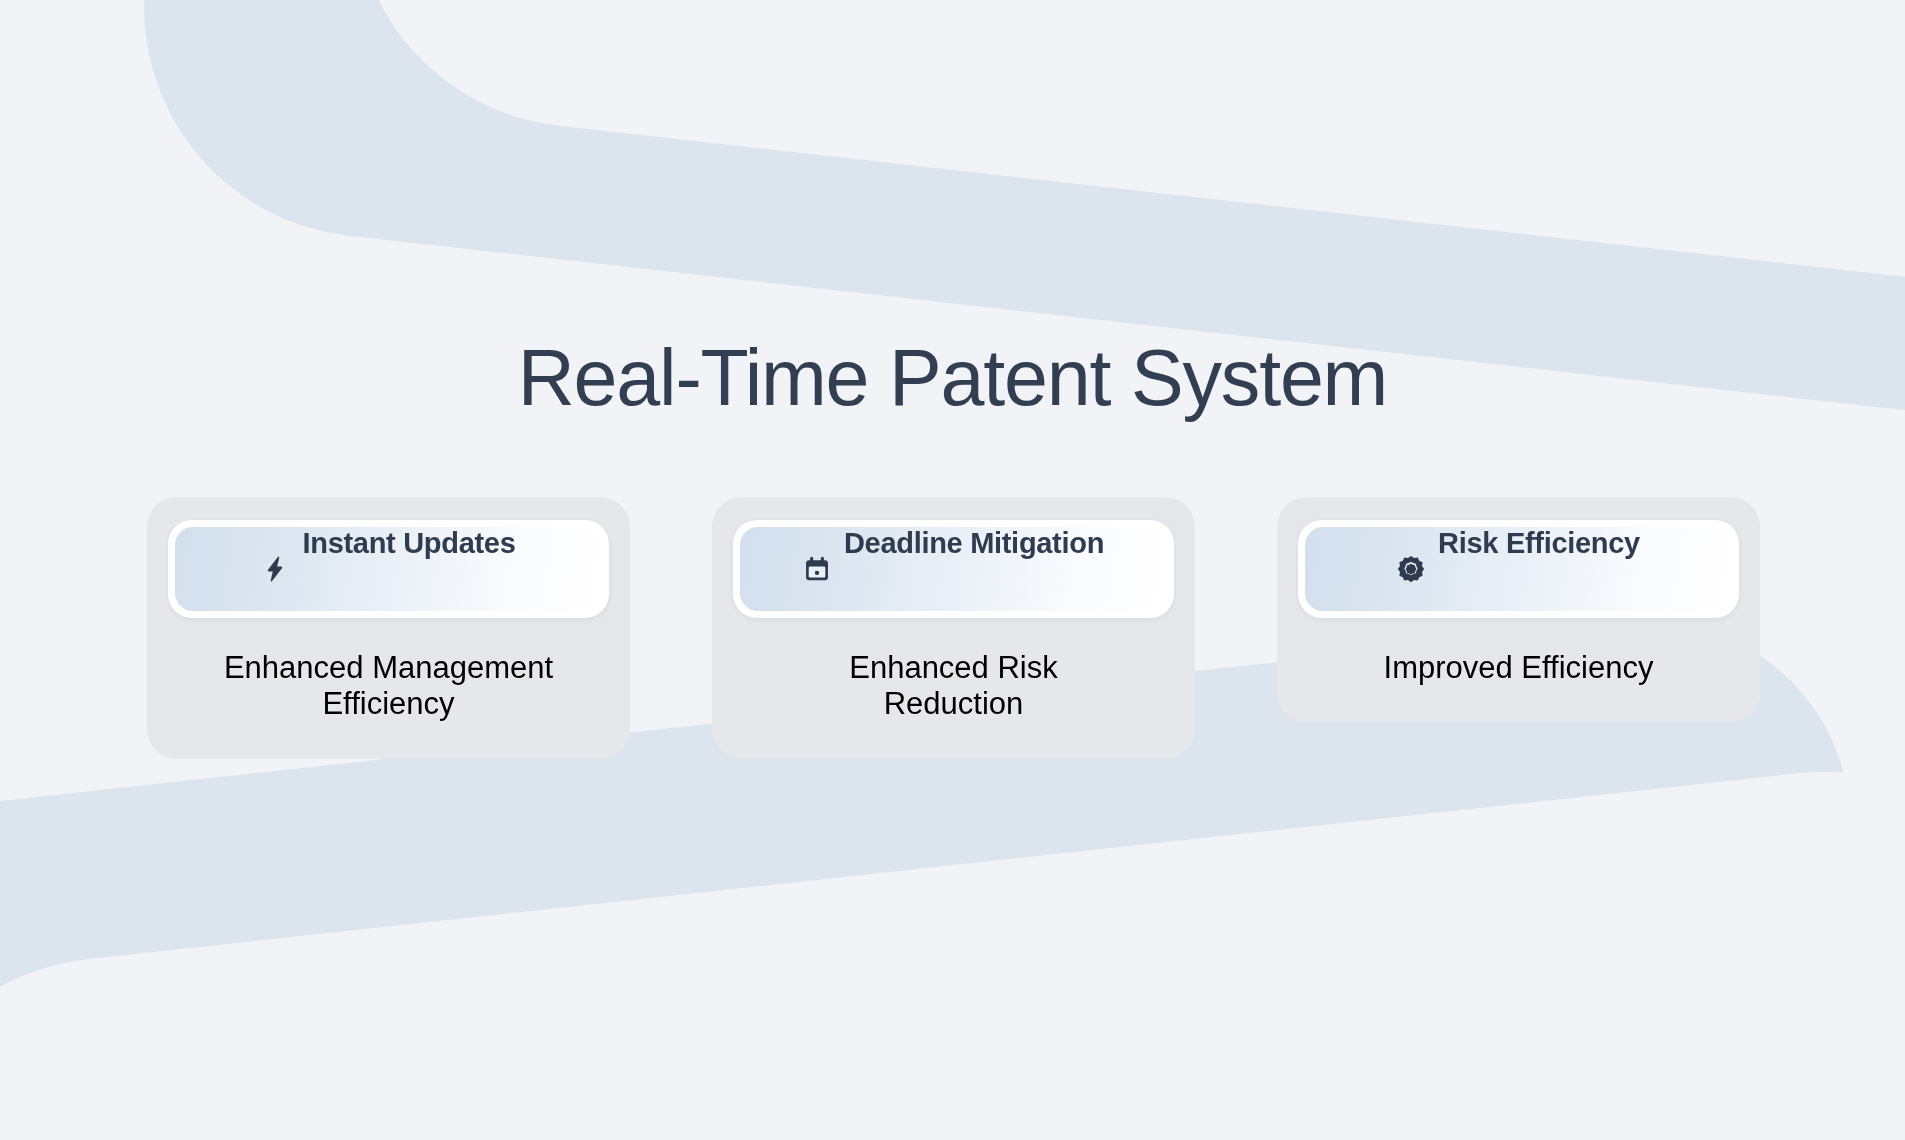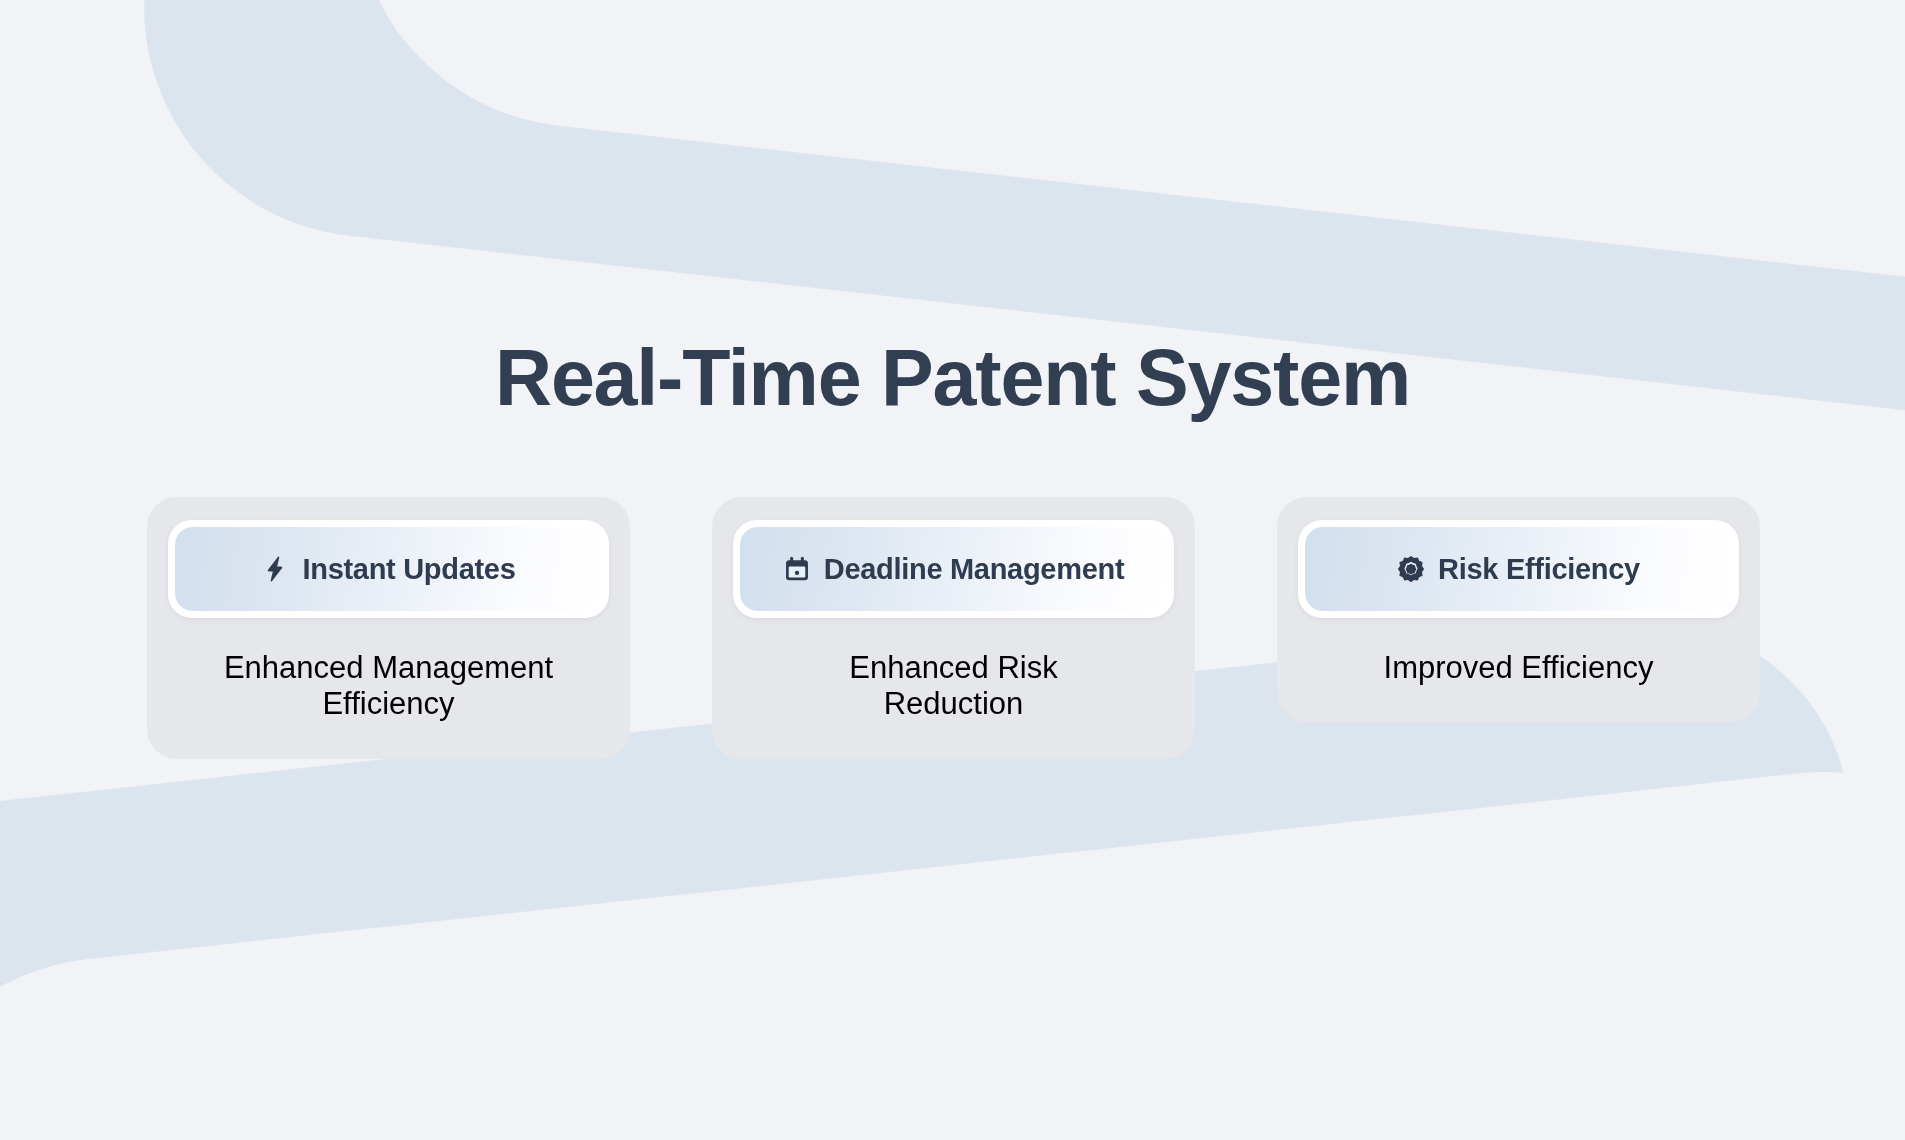--- a/index.html
+++ b/index.html
@@ -88,21 +88,21 @@
     height: 100%;
   }
 
   #page-title {
     position: absolute;
     left: 0;
     right: 0;
     top: 338px;
     text-align: center;
     font-size: 79px;
-    font-weight: bold;
+    font-weight: normal;
     letter-spacing: -1.2px;
     color: #323f52;
     line-height: 1.0;
     white-space: nowrap;
   }
 
   #cards {
     position: absolute;
     left: 147px;
     top: 497px;
@@ -131,21 +131,20 @@
     padding: 7px;
     box-shadow: 0 2px 5px rgba(110, 120, 140, 0.10);
   }
 
   .pill {
     box-sizing: border-box;
     height: 84px;
     border-radius: 18px;
     background: linear-gradient(100deg, #d2dfed 0%, #dde6f1 26%, #eef3f9 58%, #fbfcfe 82%, #ffffff 100%);
     display: flex;
-    align-items: center;
     justify-content: center;
     gap: 13px;
     padding: 0 14px;
   }
 
   .pill-icon {
     display: flex;
     align-items: center;
     justify-content: center;
     flex: 0 0 auto;
@@ -208,21 +207,21 @@
           <div class="pill">
             <span class="pill-icon">
               <svg width="28" height="28" viewBox="0 0 24 24" aria-hidden="true">
                 <rect x="2.6" y="4.6" width="18.8" height="17.0" rx="2.6" fill="currentColor"></rect>
                 <rect x="4.9" y="9.9" width="14.2" height="9.4" rx="1.0" fill="#eaf0f7"></rect>
                 <rect x="6.1" y="1.4" width="2.6" height="5.0" rx="1.3" fill="currentColor"></rect>
                 <rect x="15.3" y="1.4" width="2.6" height="5.0" rx="1.3" fill="currentColor"></rect>
                 <circle cx="12" cy="15.3" r="1.9" fill="currentColor"></circle>
               </svg>
             </span>
-            <span class="pill-label">Deadline Management</span>
+            <span class="pill-label">Deadline Mitigation</span>
           </div>
         </div>
         <div class="card-benefit">Enhanced Risk Reduction</div>
       </div>
 
       <div class="card">
         <div class="pill-ring">
           <div class="pill">
             <span class="pill-icon">
               <svg width="28" height="28" viewBox="0 0 48 48" aria-hidden="true">

